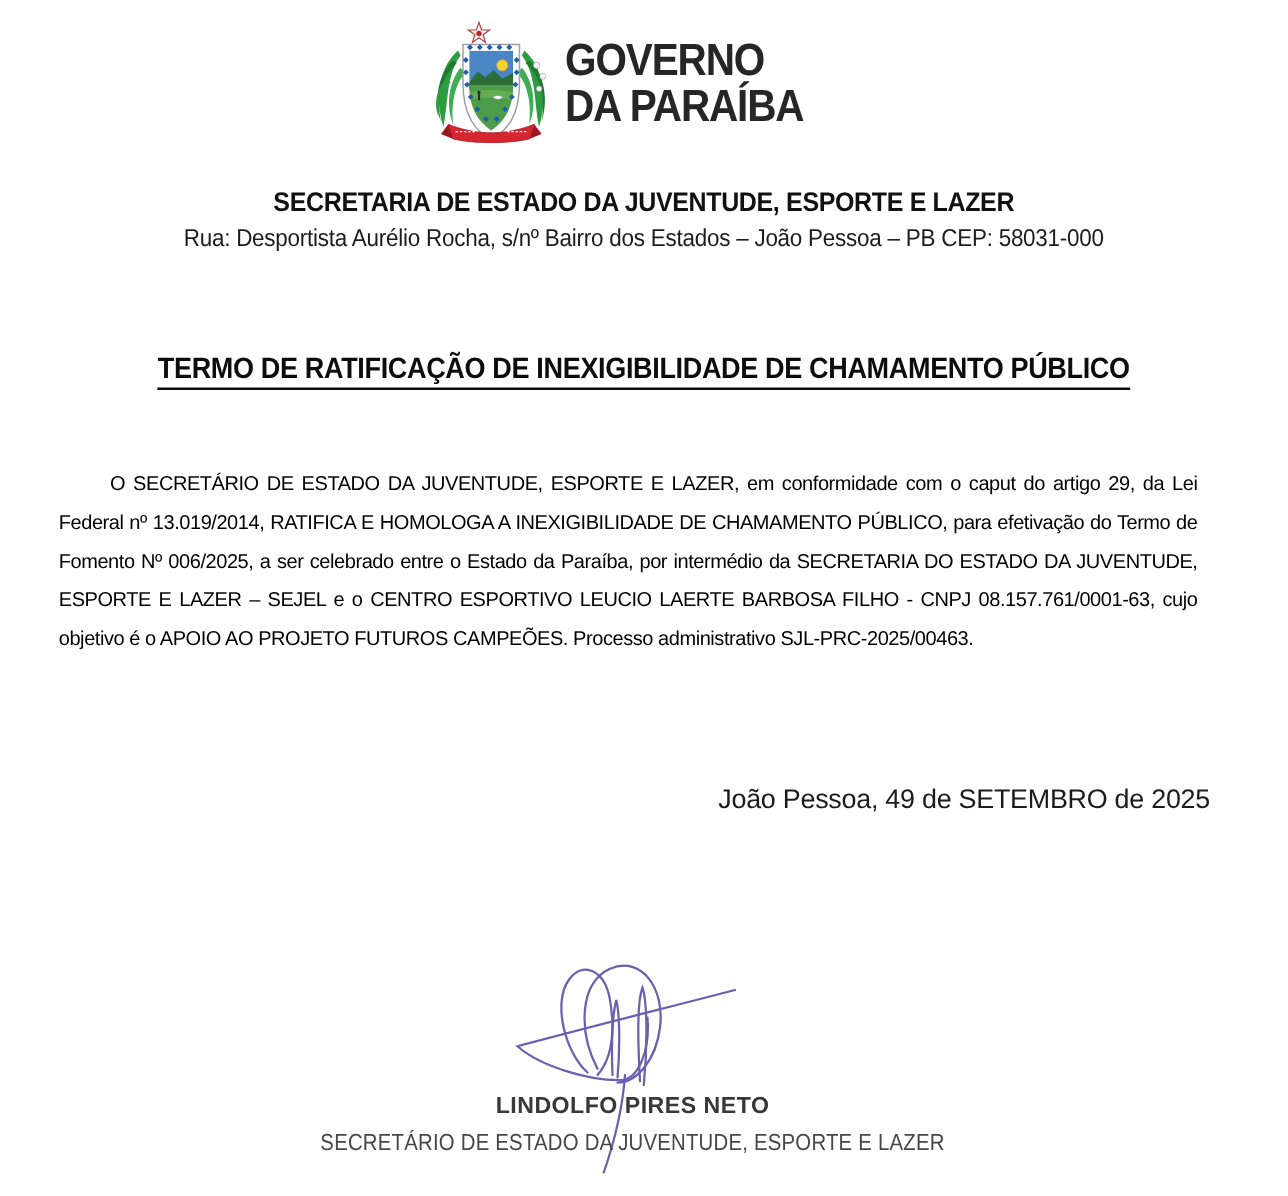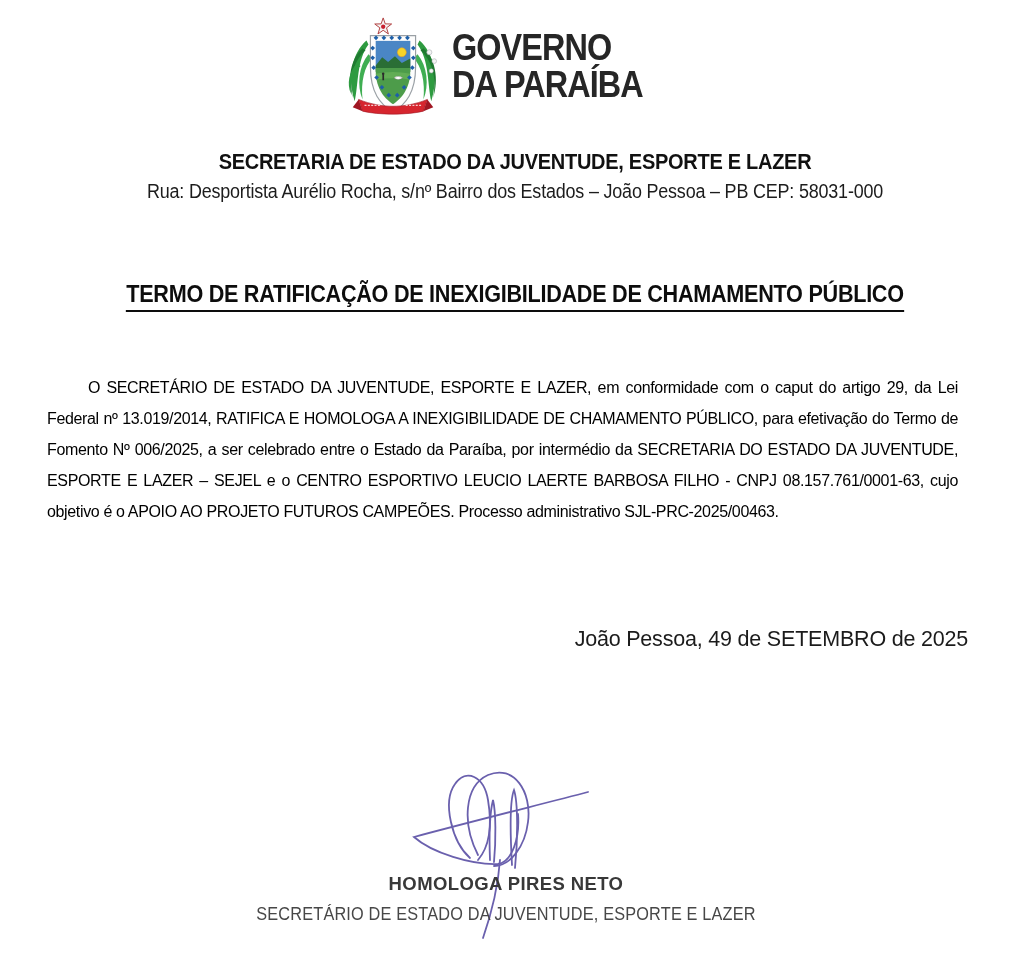--- a/index.html
+++ b/index.html
@@ -134,14 +134,14 @@
 
 <svg class="abs sig-svg" viewBox="0 0 210 200" xmlns="http://www.w3.org/2000/svg" fill="none" stroke="#5a4fa5" stroke-width="1.8" stroke-linecap="round" opacity="0.9">
   <path d="M196,44 C150,56 70,76 22,89 C40,105 80,117 106,116 C120,114 128,90 126,66"></path>
   <path d="M78,110 C60,94 50,54 63,36 C74,20 92,28 96,52 C100,76 98,98 86,112"></path>
   <path d="M86,107 C70,76 72,38 96,27 C122,16 140,44 136,74 C133,99 118,118 102,118"></path>
   <path d="M98,112 C97,87 98,64 101,52 C104,64 104,92 102,114"></path>
   <path d="M120,117 C118,82 118,52 122,42 C126,54 126,90 123,120"></path>
   <path d="M108,112 C106,140 100,164 91,190"></path>
 </svg>
 
-<div class="abs sig-name">HOMOLOGA PIRES NETO</div>
+<div class="abs sig-name">LINDOLFO PIRES NETO</div>
 <div class="abs sig-role">SECRETÁRIO DE ESTADO DA JUVENTUDE, ESPORTE E LAZER</div>
 
 </body></html>

